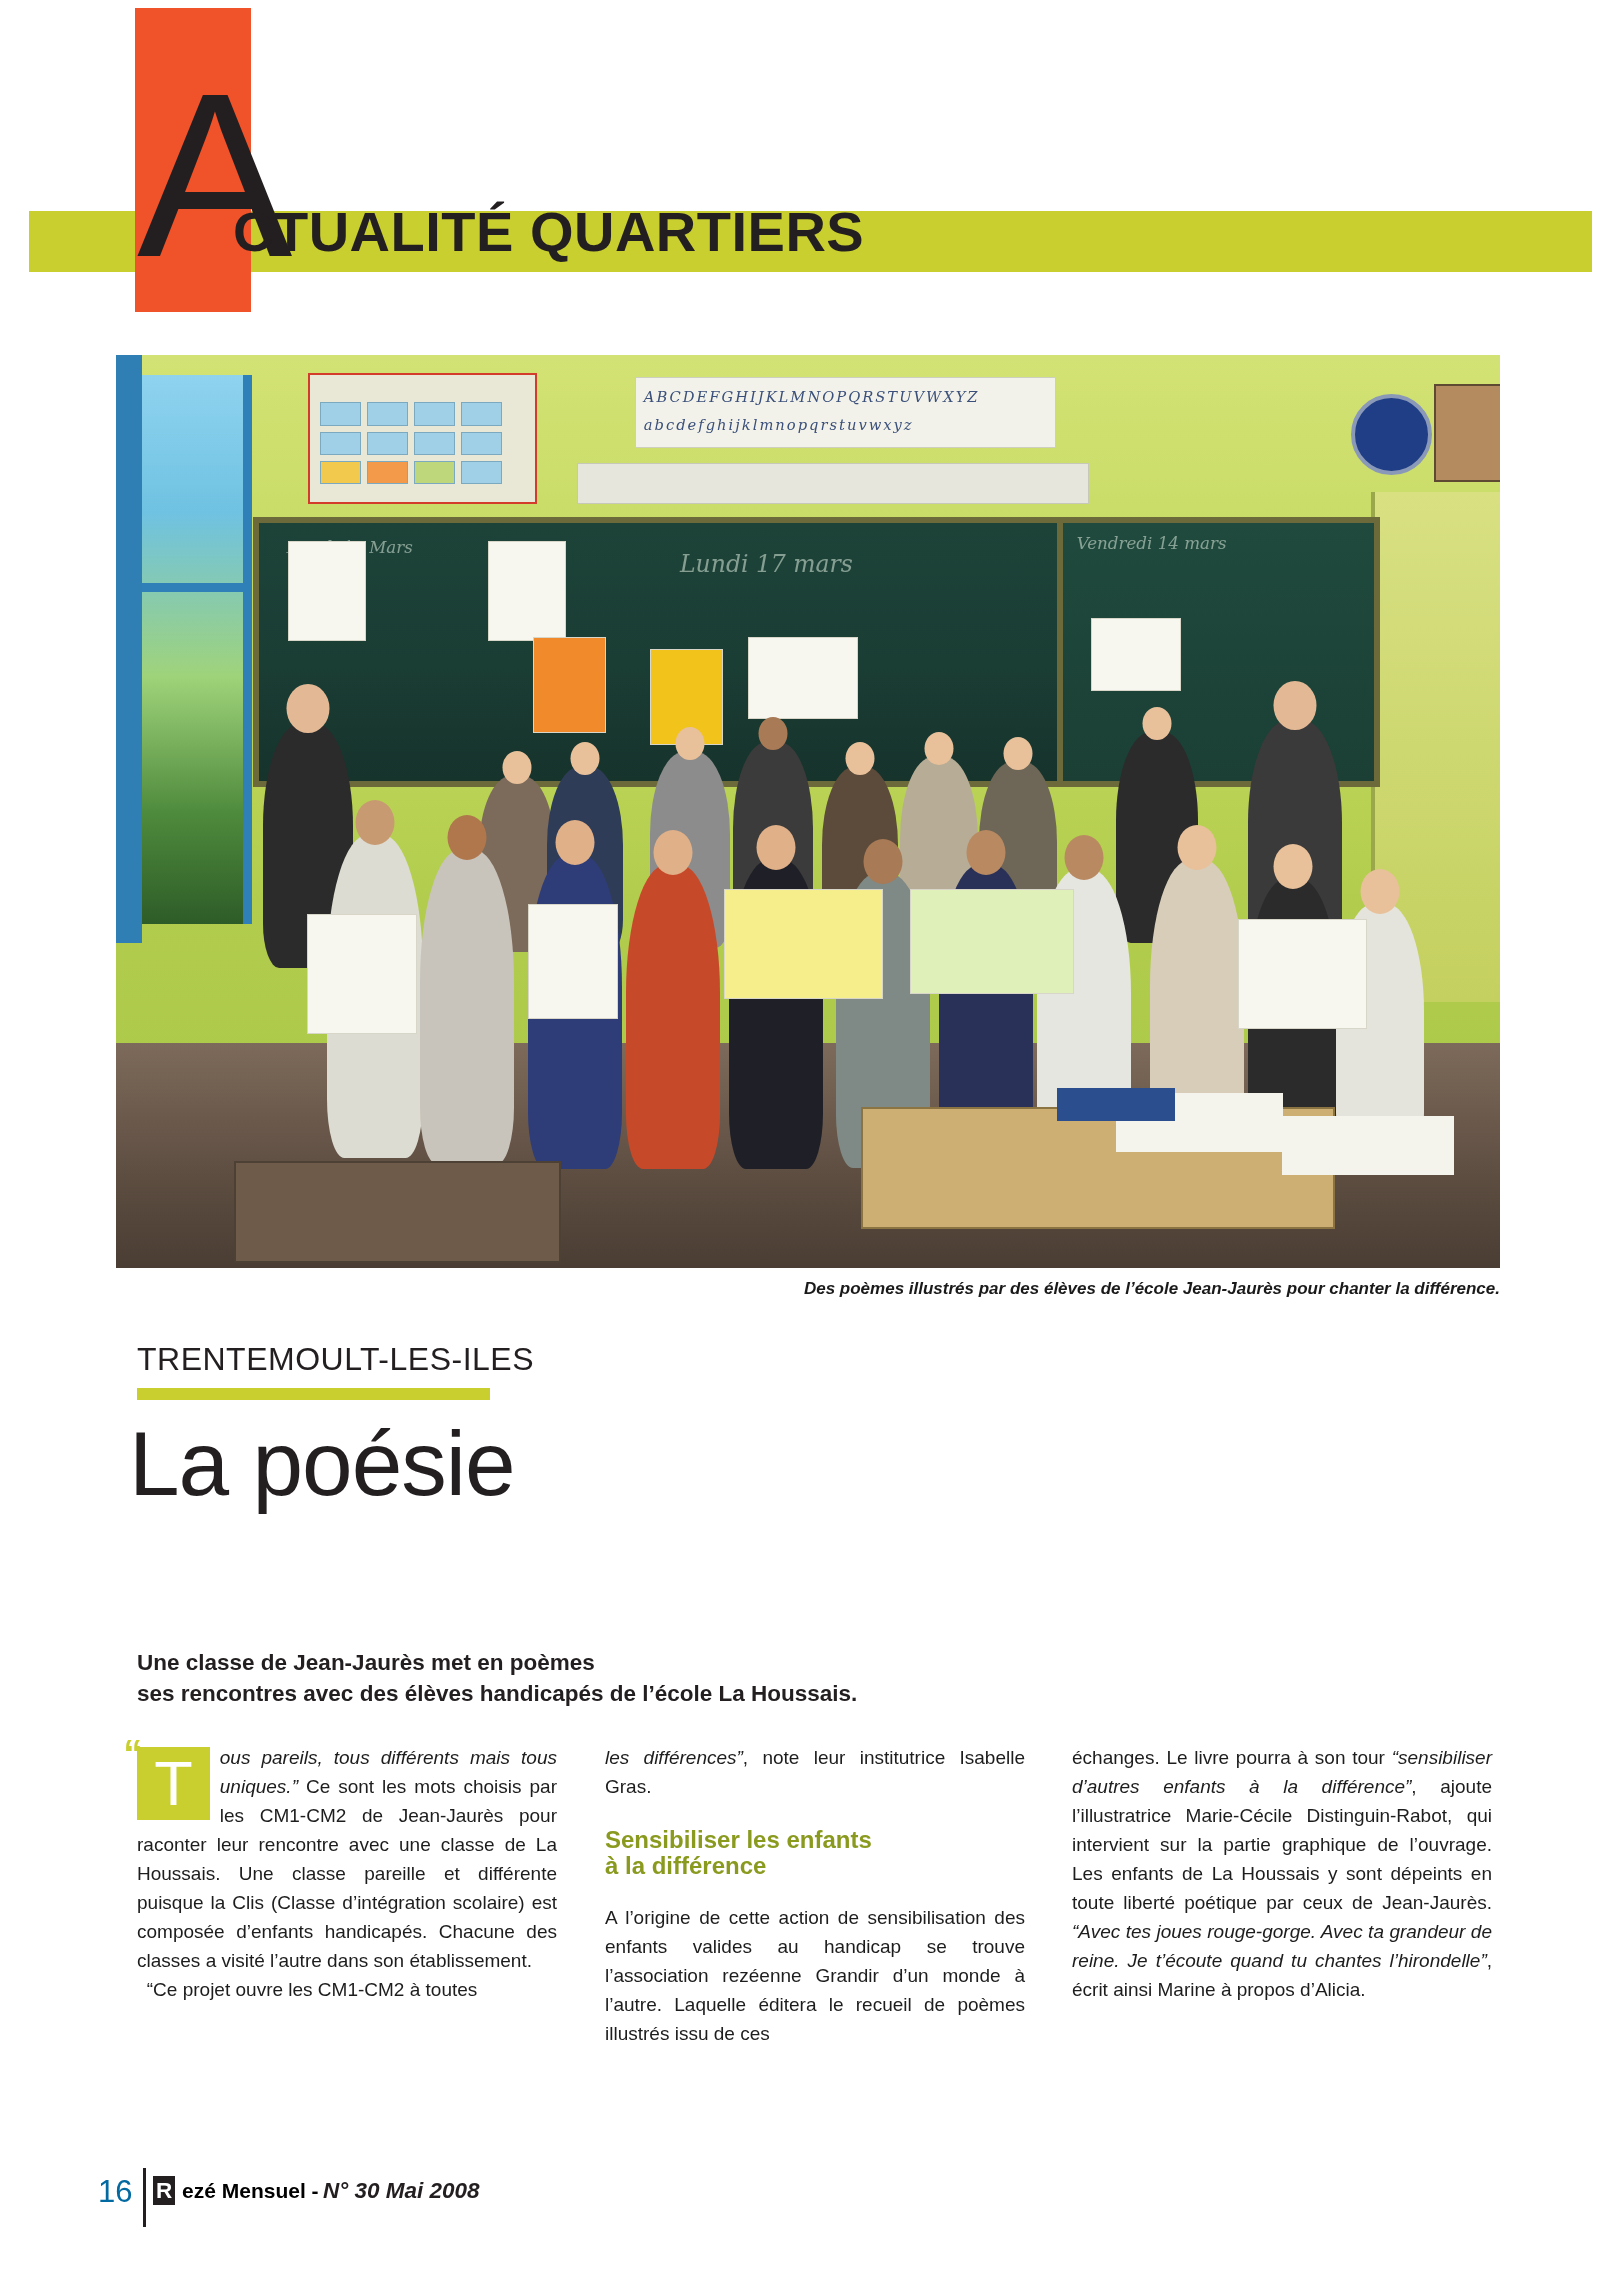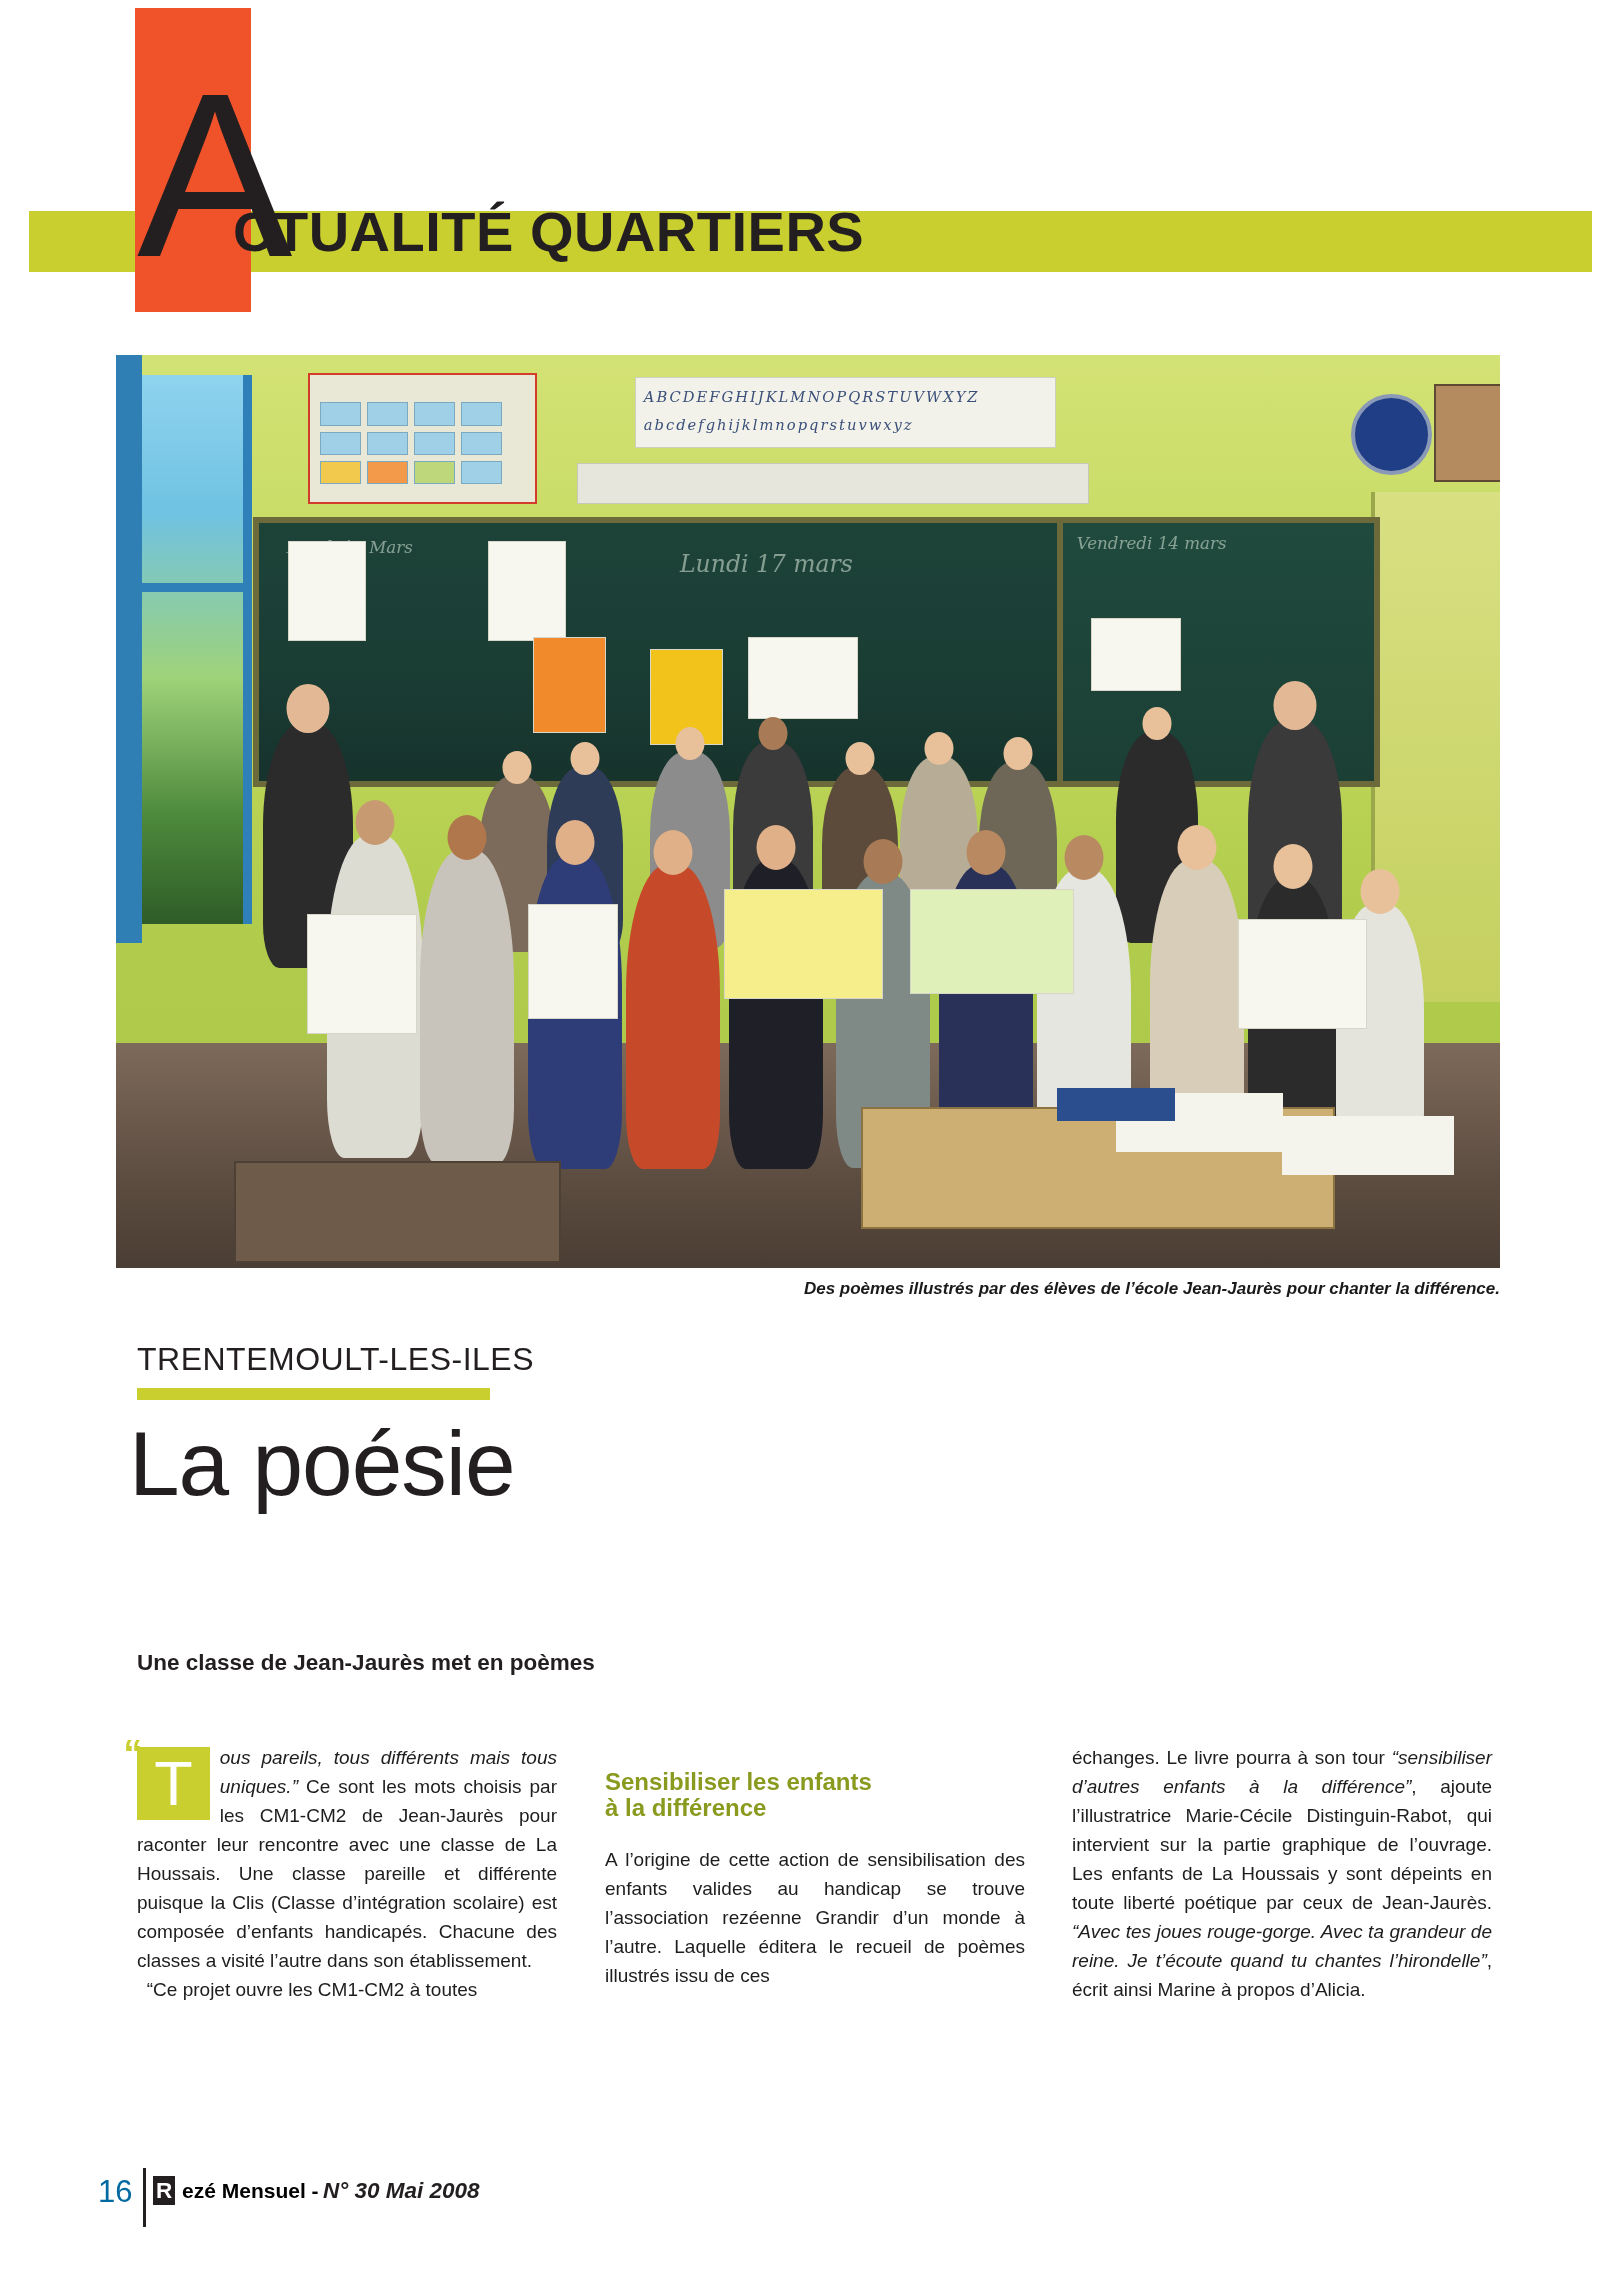--- a/index.html
+++ b/index.html
@@ -466,32 +466,34 @@
 
 <div class="kicker">TRENTEMOULT-LES-ILES</div>
 <div class="kicker-rule"></div>
 
 <div class="headline">
   <span>La poésie</span>
 </div>
 
 <div class="standfirst">
   <div>Une classe de Jean-Jaurès met en poèmes</div>
+  <div>ses rencontres avec des élèves handicapés de l’école La Houssais.</div>
 </div>
 
 <div class="cols">
 
   <div class="col col1">
     <span class="dropcap-quote">“</span>
     <span class="dropcap">T</span>
     <p><span class="it">ous pareils, tous différents mais tous uniques.”</span><span> Ce sont les mots choisis par les CM1-CM2 de Jean-Jaurès pour raconter leur rencontre avec une classe de La Houssais. Une classe pareille et différente puisque la Clis (Classe d’intégration scolaire) est composée d’enfants handicapés. Chacune des classes a visité l’autre dans son établissement.</span></p>
     <p>“Ce projet ouvre les CM1-CM2 à toutes</p>
   </div>
 
   <div class="col col2">
+    <p><span class="it">les différences”</span><span>, note leur institutrice Isabelle Gras.</span></p>
     <div class="subhead">
       <div>Sensibiliser les enfants</div>
       <div>à la différence</div>
     </div>
     <p>A l’origine de cette action de sensibilisation des enfants valides au handicap se trouve l’association rezéenne Grandir d’un monde à l’autre. Laquelle éditera le recueil de poèmes illustrés issu de ces</p>
   </div>
 
   <div class="col col3">
     <p><span>échanges. Le livre pourra à son tour </span><span class="it">“sensibiliser d’autres enfants à la différence”</span><span>, ajoute l’illustratrice Marie-Cécile Distinguin-Rabot, qui intervient sur la partie graphique de l’ouvrage. Les enfants de La Houssais y sont dépeints en toute liberté poétique par ceux de Jean-Jaurès. </span><span class="it">“Avec tes joues rouge-gorge. Avec ta grandeur de reine. Je t’écoute quand tu chantes l’hirondelle”</span><span>, écrit ainsi Marine à propos d’Alicia.</span></p>
   </div>

